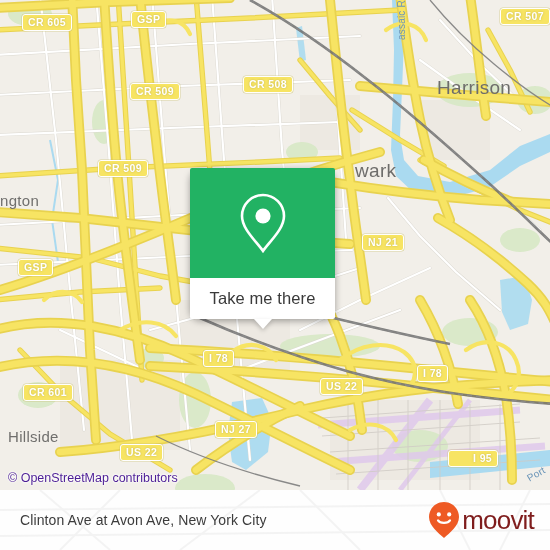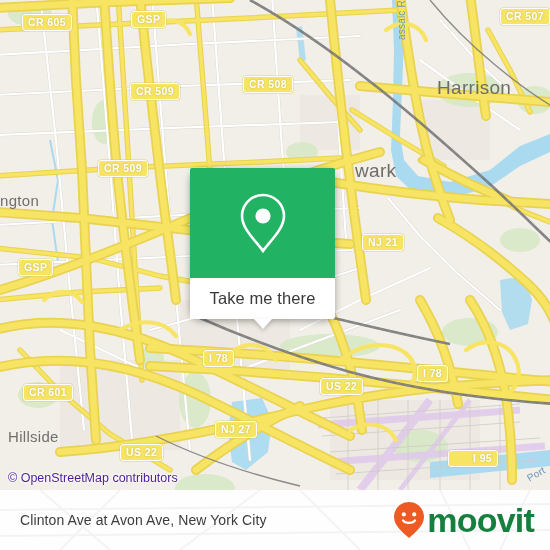--- a/index.html
+++ b/index.html
@@ -140,23 +140,23 @@
   #brand {
     position: absolute;
     right: 16px;
     top: 50%;
     transform: translateY(-50%);
     display: flex;
     align-items: center;
     z-index: 2;
   }
   #brand-text {
-    font-size: 34px;
-    font-weight: bold;
-    color: #15803d;
+    font-size: 26px;
+    font-weight: normal;
+    color: #7f1d1d;
     letter-spacing: -0.8px;
     margin-left: 3px;
     line-height: 30px;
   }
 </style>
 </head>
 <body>
 
 <div id="root">
 

